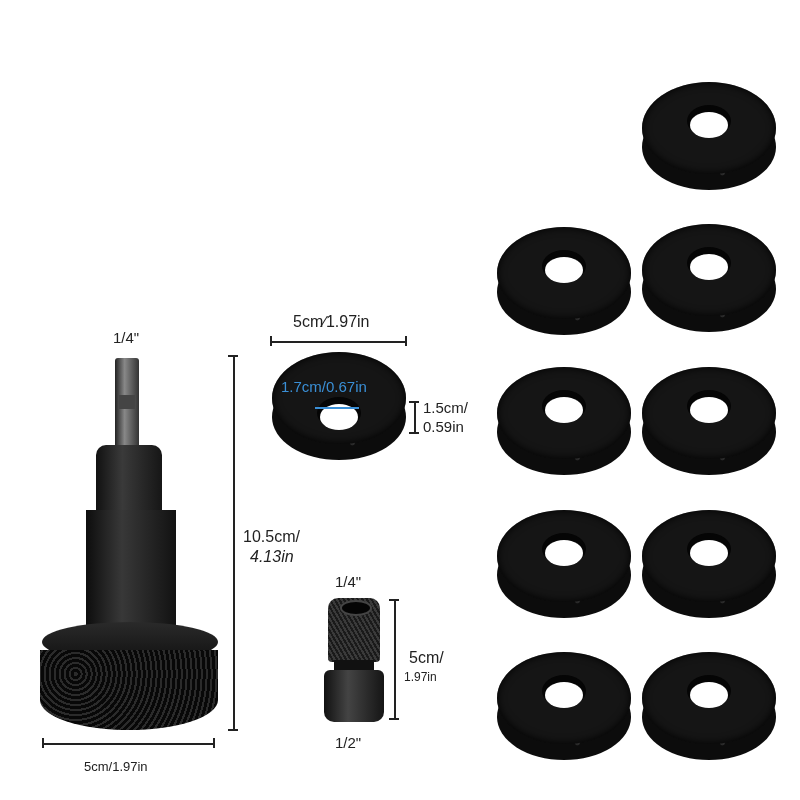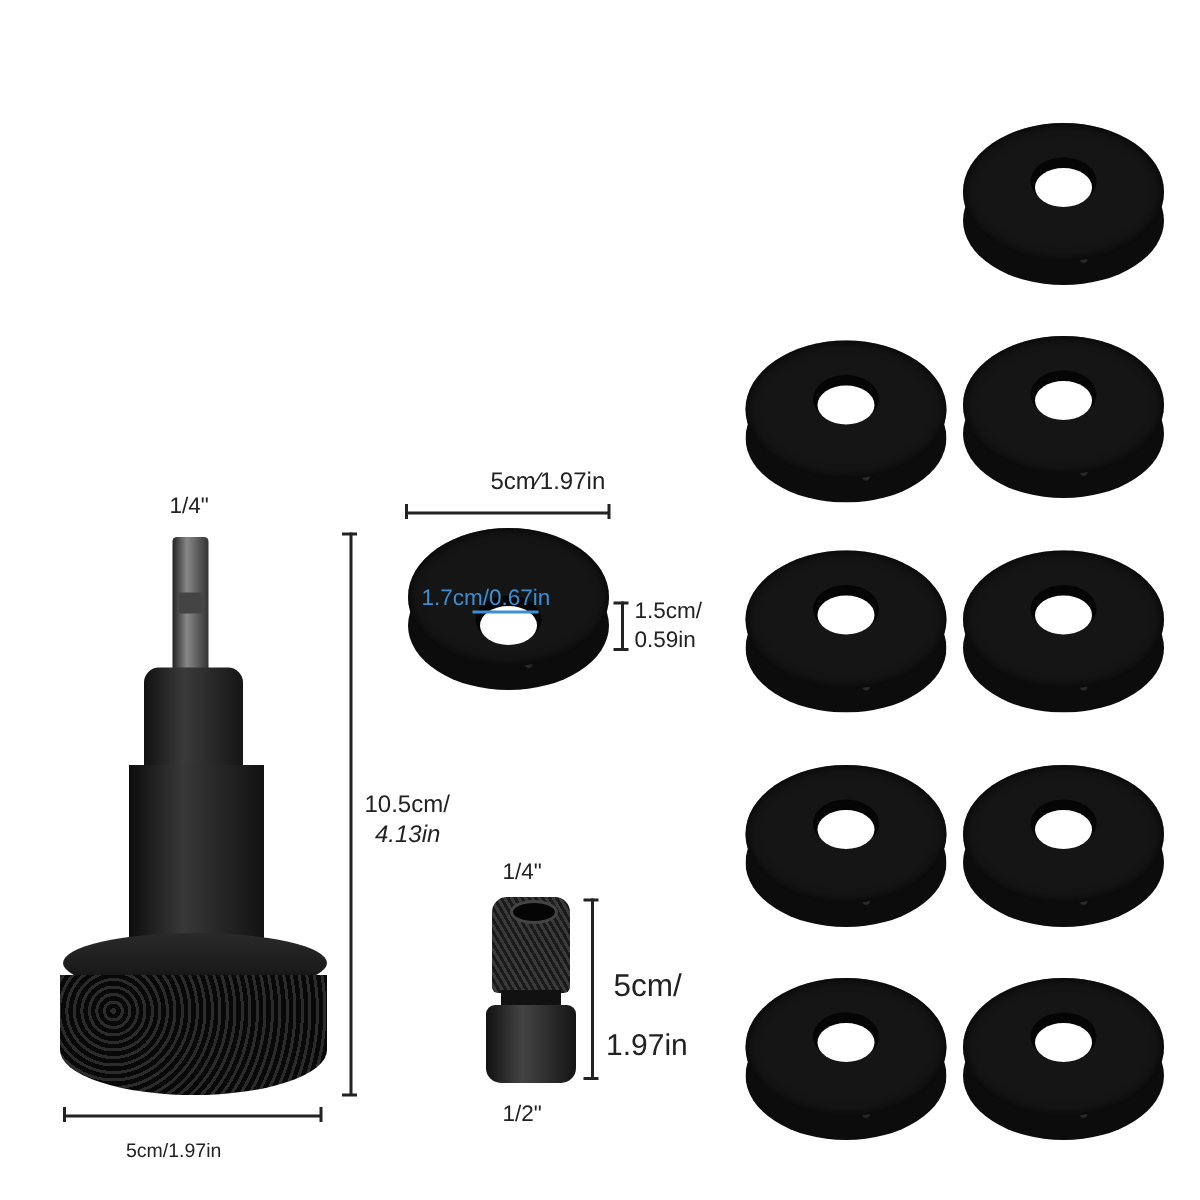--- a/index.html
+++ b/index.html
@@ -49,49 +49,49 @@
 <div class="tickv" style="left:42px;top:738px;"></div>
 <div class="tickv" style="left:213px;top:738px;"></div>
 <div class="lbl" style="left:84px;top:757px;font-size:13px;">5cm/1.97in</div>
 
 <div class="vline" style="left:233px;top:355px;height:375px;"></div>
 <div class="tickh" style="left:228px;top:355px;"></div>
 <div class="tickh" style="left:228px;top:729px;"></div>
 <div class="lbl" style="left:243px;top:527px;font-size:16px;">10.5cm/</div>
 <div class="lbl" style="left:250px;top:547px;font-size:16px;font-style:italic;">4.13in</div>
 
-<div class="lbl" style="left:293px;top:312px;font-size:16px;margin-left:34px;">5cm∕⁠1.97in</div>
+<div class="lbl" style="left:293px;top:312px;font-size:16px;">5cm∕⁠1.97in</div>
 <div class="hline" style="left:270px;top:341px;width:136px;"></div>
 <div class="tickv" style="left:270px;top:336px;"></div>
 <div class="tickv" style="left:405px;top:336px;"></div>
 <div class="disc" style="left:272px;top:352px;">
   <div class="side"></div>
   <div class="top"></div>
   <div class="hole" style="top:52px;"></div>
 </div>
-<div class="lbl blue" style="left:281px;top:377px;font-size:15px;margin-top:12px;">1.7cm/0.67in</div>
+<div class="lbl blue" style="left:281px;top:377px;font-size:15px;">1.7cm/0.67in</div>
 <div class="hline" style="left:315px;top:407px;width:44px;background:#3a8fd6;"></div>
 <div class="vline" style="left:414px;top:401px;height:32px;"></div>
 <div class="tickh" style="left:409px;top:401px;"></div>
 <div class="tickh" style="left:409px;top:432px;"></div>
 <div class="lbl" style="left:423px;top:398px;">1.5cm/</div>
 <div class="lbl" style="left:423px;top:417px;">0.59in</div>
 
 <div class="lbl" style="left:335px;top:572px;">1/4"</div>
 <div>
   <div class="ad-top"></div>
   <div class="ad-top-ring"></div>
   <div class="ad-neck"></div>
   <div class="ad-bot"></div>
 </div>
 <div class="vline" style="left:394px;top:599px;height:120px;"></div>
 <div class="tickh" style="left:389px;top:599px;"></div>
 <div class="tickh" style="left:389px;top:718px;"></div>
-<div class="lbl" style="left:409px;top:648px;font-size:21px;">5cm/</div>
-<div class="lbl" style="left:404px;top:668px;font-size:20px;margin-top:20px;">1.97in</div>
+<div class="lbl" style="left:409px;top:648px;font-size:16px;">5cm/</div>
+<div class="lbl" style="left:404px;top:668px;font-size:12px;">1.97in</div>
 <div class="lbl" style="left:335px;top:733px;">1/2"</div>
 
 <div class="disc" style="left:642px;top:82px;">
     <div class="side"></div>
     <div class="top"></div>
     <div class="hole"></div>
   </div>
 <div class="disc" style="left:497px;top:227px;">
     <div class="side"></div>
     <div class="top"></div>

